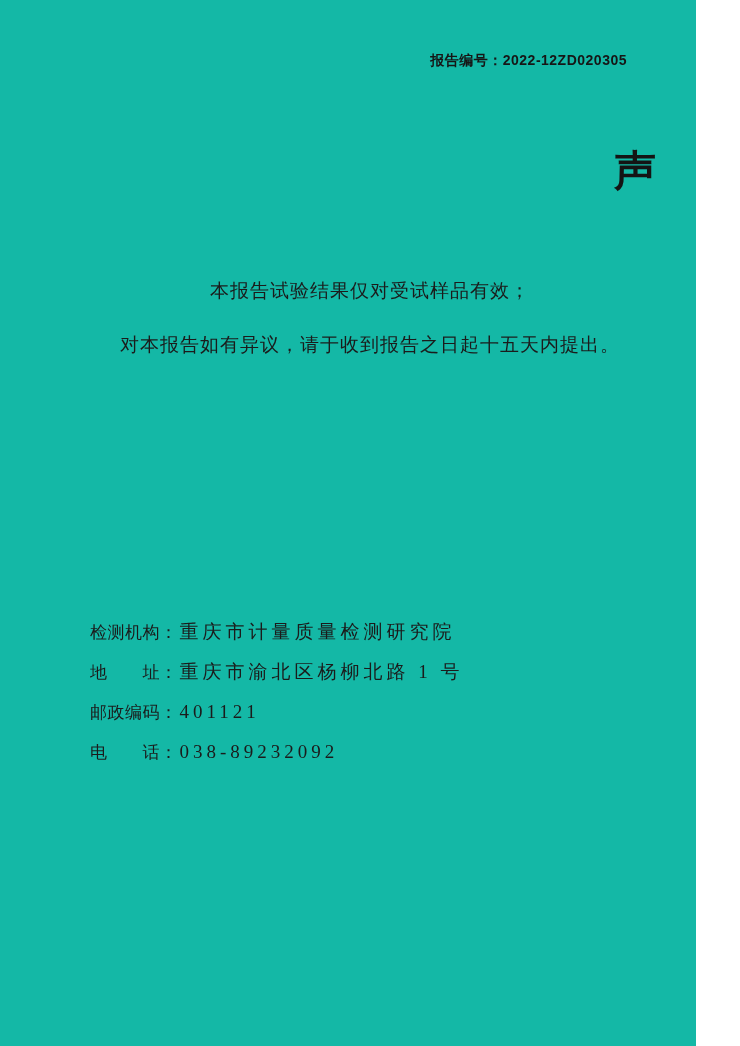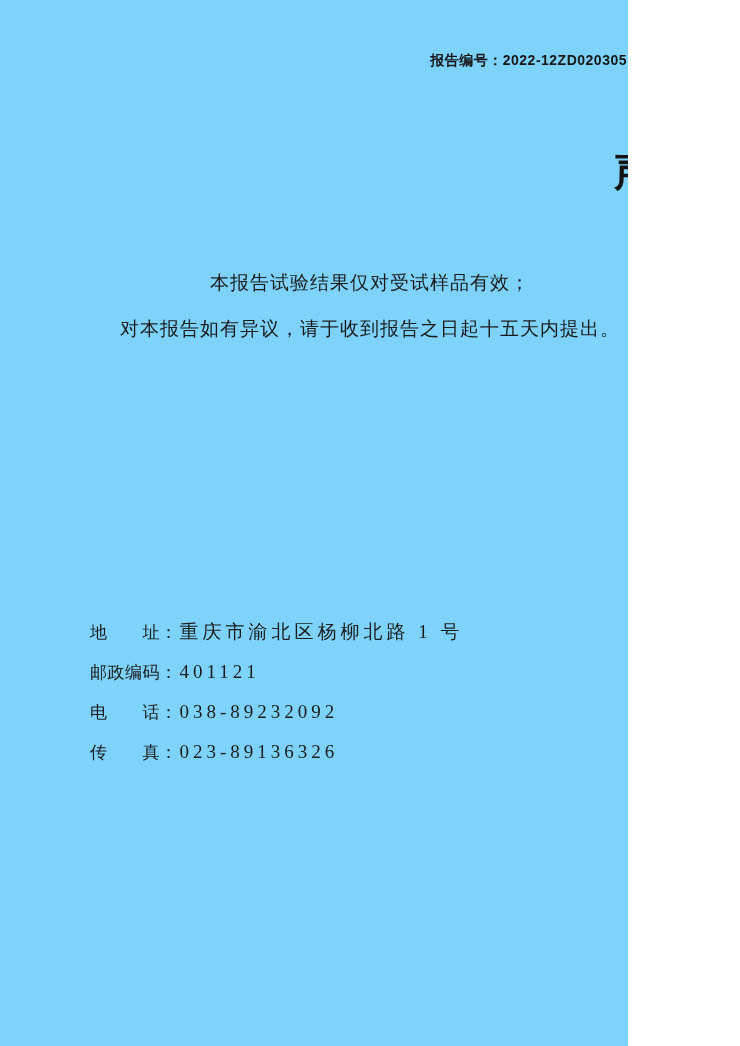--- a/index.html
+++ b/index.html
@@ -2,23 +2,23 @@
 <html><head>
 <meta charset="utf-8">
 <style>
   html, body {
     margin: 0;
     padding: 0;
     background: #ffffff;
   }
   .page {
     position: relative;
-    width: 628px;
+    width: 696px;
     height: 1046px;
-    background: #7dd3fc;
+    background: #14b8a6;
     color: #1b1b1b;
     font-family: "Liberation Serif", "DejaVu Serif", serif;
     overflow: hidden;
   }
   .report-number {
     position: absolute;
     top: 52px;
     left: 0;
     width: 627px;           
     text-align: right;
@@ -41,21 +41,21 @@
     color: #141414;
   }
   .statements {
     position: absolute;
     top: 258px;
     left: 0;
     width: 740px;
     text-align: center;
   }
   .statements p {
-    margin: 4px;
+    margin: 12px;
     font-size: 19px;
     line-height: 42px;
     letter-spacing: 1px;
     color: #1b1b1b;
   }
   .contact {
     position: absolute;
     top: 612px;
     left: 90px;
     width: 560px;
@@ -90,33 +90,33 @@
 
   <h1 class="title">声　明</h1>
 
   <div class="statements">
     <p>本报告试验结果仅对受试样品有效；</p>
     <p>对本报告如有异议，请于收到报告之日起十五天内提出。</p>
   </div>
 
   <div class="contact">
 
+    <div class="contact-row">
+      <span class="c-label">检测机构：</span><span class="c-value spread">重庆市计量质量检测研究院</span>
+    </div>
 
     <div class="contact-row">
       <span class="c-label">地　　址：</span><span class="c-value spread">重庆市渝北区杨柳北路 1 号</span>
     </div>
 
     <div class="contact-row">
       <span class="c-label">邮政编码：</span><span class="c-value spread">401121</span>
     </div>
 
     <div class="contact-row">
       <span class="c-label">电　　话：</span><span class="c-value spread">038-89232092</span>
     </div>
 
-    <div class="contact-row">
-      <span class="c-label">传　　真：</span><span class="c-value spread">023-89136326</span>
-    </div>
 
 
   </div>
 
 </div>
 
 </body></html>

